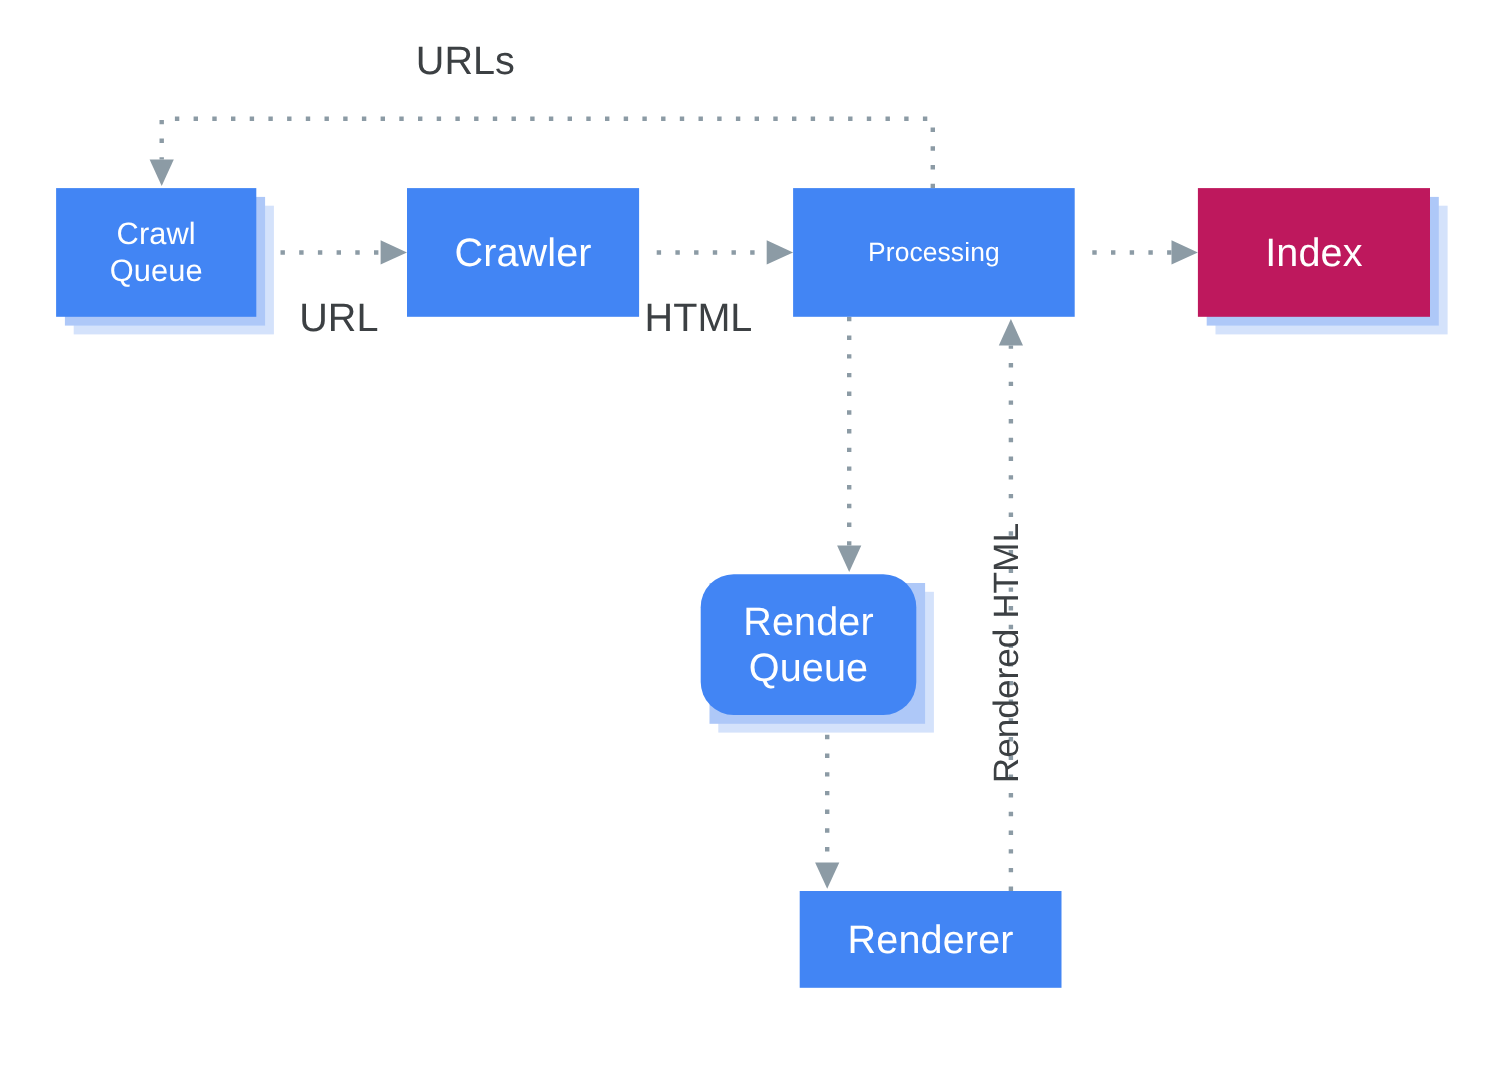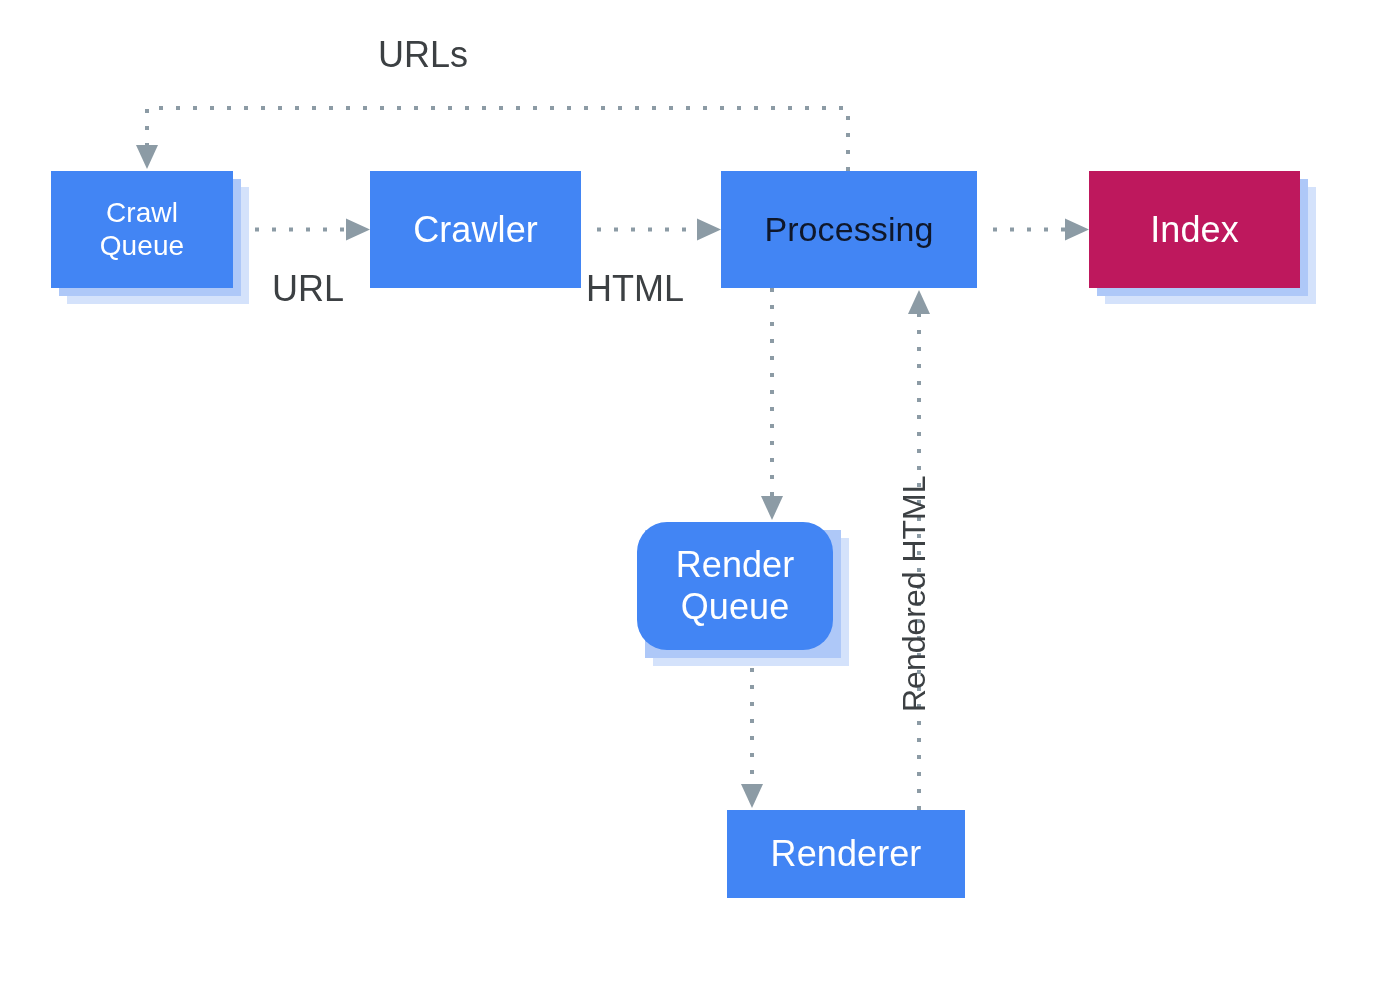--- a/index.html
+++ b/index.html
@@ -100,21 +100,21 @@
       <div class="node" style="left: 51px; top: 171px; width: 182px; height: 117px;">
         <div class="shadow s2"></div>
         <div class="shadow s1"></div>
         <div class="face" style="font-size: 28px; background: rgb(66, 133, 244); color: rgb(255, 255, 255);">Crawl
 Queue</div>
       </div>
       <div class="node" style="left: 370px; top: 171px; width: 211px; height: 117px;">
         <div class="face" style="font-size: 36px; background: rgb(66, 133, 244); color: rgb(255, 255, 255);">Crawler</div>
       </div>
       <div class="node" style="left: 721px; top: 171px; width: 256px; height: 117px;">
-        <div class="face" style="font-size: 34px; background: rgb(66, 133, 244); color: #0f172a;">Processing</div>
+        <div class="face" style="font-size: 24px; background: rgb(66, 133, 244); color: #ffffff;">Processing</div>
       </div>
       <div class="node" style="left: 1089px; top: 171px; width: 211px; height: 117px;">
         <div class="shadow s2"></div>
         <div class="shadow s1"></div>
         <div class="face" style="font-size: 36px; background: #be185d; color: rgb(255, 255, 255); text-align: right;">Index</div>
       </div>
       <div class="node" style="left: 637px; top: 522px; width: 196px; height: 128px;">
         <div class="shadow s2"></div>
         <div class="shadow s1"></div>
         <div class="face" style="font-size: 36px; background: rgb(66, 133, 244); color: rgb(255, 255, 255); border-radius: 30px;">Render

